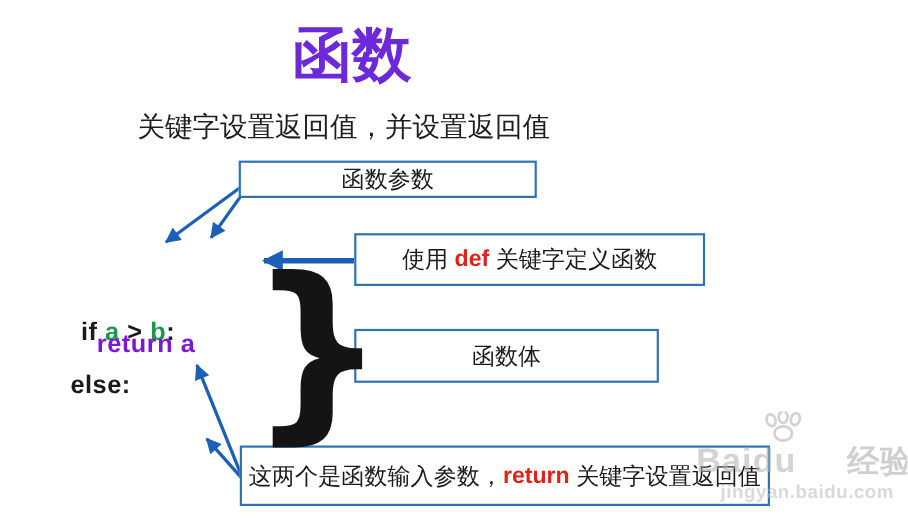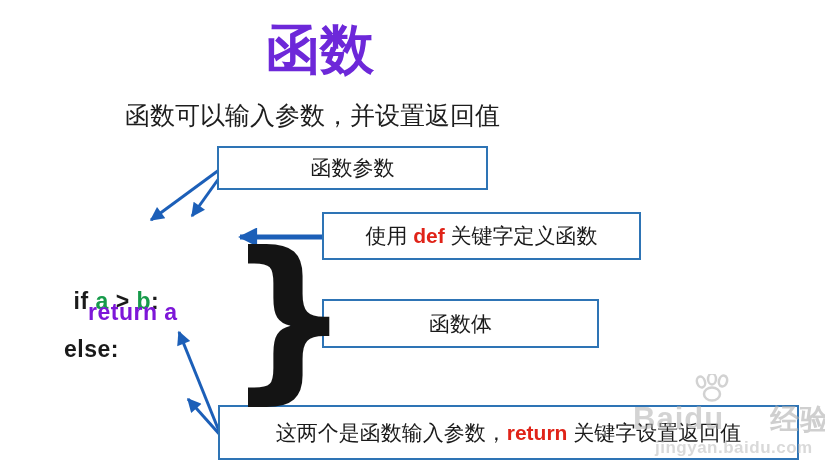--- a/index.html
+++ b/index.html
@@ -54,24 +54,24 @@
     display: flex;
     align-items: center;
     justify-content: center;
     font-size: 21px;
     color: #1a1a1a;
     z-index: 2;
     white-space: pre;
   }
   .callout .kw { color: #e02318; font-weight: bold; }
 
-  .box-params { left: 217px; top: 146px; width: 271px; height: 44px; }
+  .box-params { left: 217px; top: 146px; width: 271px; height: 34px; }
   .box-def    { left: 322px; top: 212px; width: 319px; height: 48px; }
   .box-body   { left: 322px; top: 299px; width: 277px; height: 49px; }
-  .box-return { left: 218px; top: 405px; width: 581px; height: 55px; }
+  .box-return { left: 218px; top: 405px; width: 482px; height: 55px; }
 
   .code-line {
     position: absolute;
     font-size: 24px;
     font-weight: bold;
     white-space: pre;
     z-index: 2;
     letter-spacing: 0.5px;
   }
   .code-line span { white-space: pre; }
@@ -142,21 +142,21 @@
     <line class="arrow thin" x1="219" y1="170" x2="151" y2="220" marker-end="url(#head-small)"></line>
     <line class="arrow thin" x1="222" y1="174" x2="192" y2="216" marker-end="url(#head-small)"></line>
     <line class="arrow thick" x1="322" y1="237" x2="240" y2="237" marker-end="url(#head-big)"></line>
     <line class="arrow thick" x1="322" y1="323" x2="290" y2="323" marker-end="url(#head-big)"></line>
     <line class="arrow thin" x1="221" y1="436" x2="179" y2="332" marker-end="url(#head-small)"></line>
     <line class="arrow thin" x1="221" y1="436" x2="188" y2="399" marker-end="url(#head-small)"></line>
   </svg>
 
   <h1 class="page-title">函数</h1>
 
-  <div class="subtitle">函数可以输入参数，并设置返回值</div>
+  <div class="subtitle">关键字设置返回值，并设置返回值</div>
 
   <div class="callout box-params">
     <span>函数参数</span>
   </div>
 
   <div class="callout box-def">
     <span>使用 </span><span class="kw">def</span><span> 关键字定义函数</span>
   </div>
 
   <div class="callout box-body">

